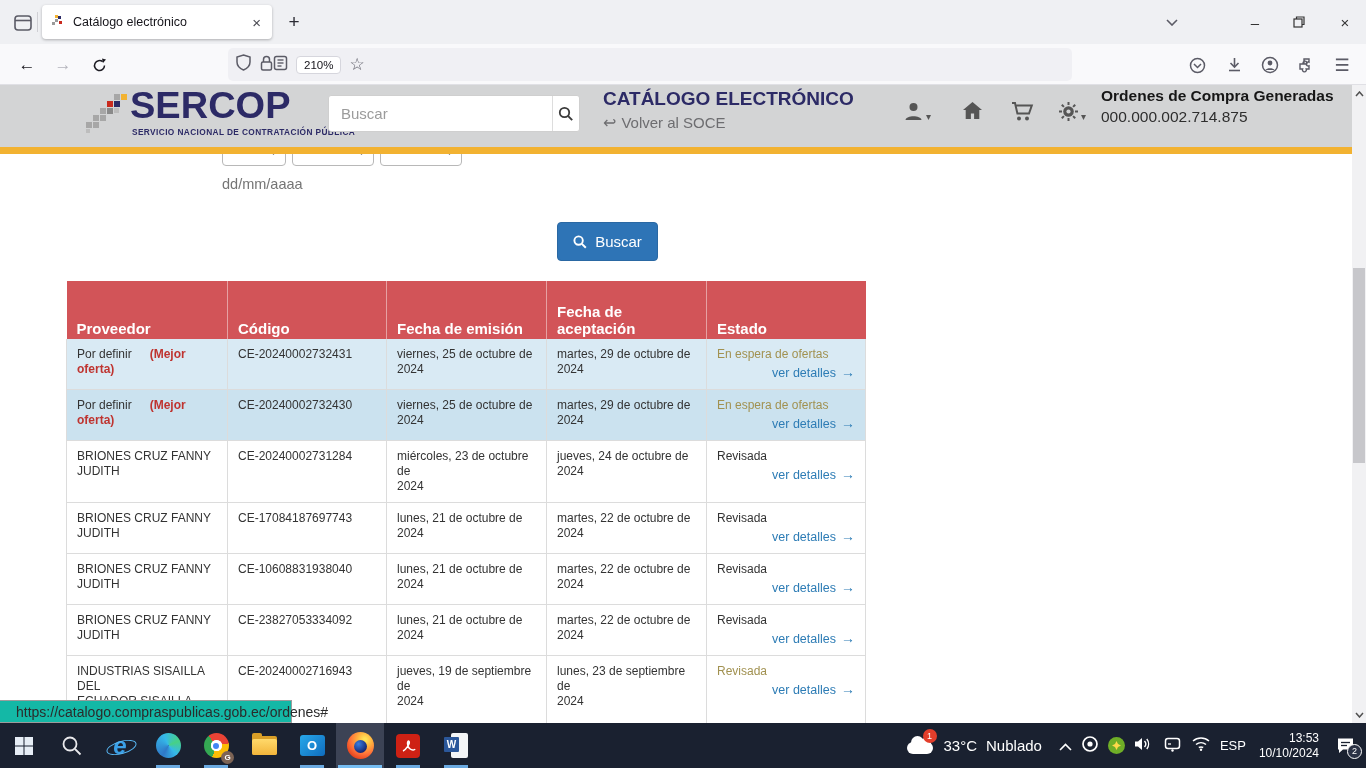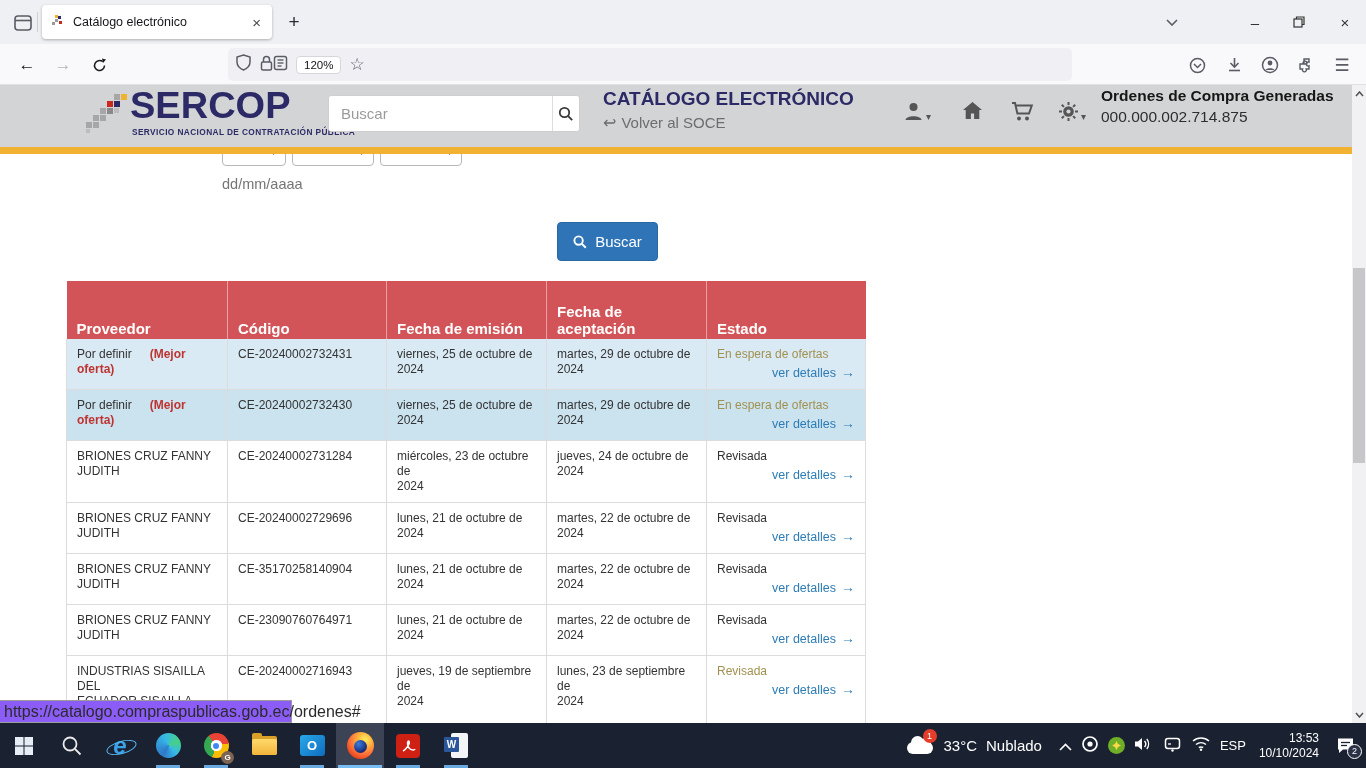--- a/index.html
+++ b/index.html
@@ -53,22 +53,22 @@
   .ordtable th:first-child{border-left:none;}
   .ordtable td{font-size:12px;line-height:15px;color:#333;vertical-align:top;padding:8px 10px;box-sizing:border-box;
                border:1px solid #dcdcdc;border-top:none;}
   .prov{white-space:pre-line;}
   .badge{color:#bf3430;font-weight:bold;margin-left:18px;}
   .pre{white-space:pre-line;}
   .vdline{text-align:right;margin-top:3px;}
   .vdlink{color:#2d7cb5;font-size:12.5px;}
   .vdarrow{color:#2d7cb5;font-weight:bold;font-size:14px;margin-left:5px;}
 
-  .urltip{left:0;top:700px;width:292px;height:23px;background:#8b5cf6;border:1px solid #9c9c9c;border-left:none;
-          box-sizing:border-box;z-index:40;font-size:16px;color:#2b2b2b;display:flex;align-items:center;padding-left:4px;white-space:nowrap;}
+  .urltip{left:0;top:700px;width:292px;height:23px;background:#14b8a6;border:1px solid #9c9c9c;border-left:none;
+          box-sizing:border-box;z-index:40;font-size:14px;color:#2b2b2b;display:flex;align-items:center;padding-left:16px;white-space:nowrap;}
 
   
   .vscroll{left:1352px;top:85px;width:14px;height:638px;background:#f1f1f3;z-index:30;}
   .sb-arrow{left:1352px;width:14px;height:15px;display:flex;align-items:center;justify-content:center;z-index:31;color:#505050;}
   .sb-thumb{left:1353px;top:268px;width:12px;height:195px;background:#c7c7cb;z-index:31;}
 
   
   .taskbar{left:0;top:723px;width:1366px;height:45px;background:#1a2130;z-index:50;display:flex;align-items:center;}
   .tk{width:48px;height:45px;display:flex;align-items:center;justify-content:center;position:relative;flex:none;}
   .tk.active{background:#3c4355;}
@@ -181,21 +181,21 @@
         </svg>
     </span>
     <span>
       <svg width="15" height="16" viewBox="0 0 15 16">
           <rect x="1.5" y="1.5" width="12" height="13" rx="2" fill="none" stroke="#5b5b66" stroke-width="1.5"></rect>
           <line x1="4.5" y1="5" x2="10.5" y2="5" stroke="#5b5b66" stroke-width="1.4"></line>
           <line x1="4.5" y1="8" x2="10.5" y2="8" stroke="#5b5b66" stroke-width="1.4"></line>
           <line x1="4.5" y1="11" x2="8.5" y2="11" stroke="#5b5b66" stroke-width="1.4"></line>
         </svg>
     </span>
-    <span class="zoompill">120%</span>
+    <span class="zoompill">210%</span>
     <span style="font-size:17px;color:#5b5b66;">☆</span>
   </div>
   <div class="abs tbicon" style="left:1184px;">
     <svg width="17" height="17" viewBox="0 0 17 17">
         <circle cx="8.5" cy="8.5" r="7" fill="none" stroke="#5b5b66" stroke-width="1.5"></circle>
         <polyline points="5,7 8.5,10.5 12,7" fill="none" stroke="#5b5b66" stroke-width="1.5"></polyline>
       </svg>
   </div>
   <div class="abs tbicon" style="left:1221px;">
     <svg width="15" height="16" viewBox="0 0 15 16">
@@ -371,45 +371,45 @@
           <td><span class="pre">jueves, 24 de octubre de
 2024</span></td>
           <td>
             <div style="color: rgb(51, 51, 51);">Revisada</div>
             <div class="vdline"><span class="vdlink">ver detalles</span><span class="vdarrow">→</span></div>
           </td>
         </tr>
         <tr style="background: rgb(255, 255, 255); height: 49px;">
           <td><span class="prov">BRIONES CRUZ FANNY
 JUDITH</span></td>
-          <td>CE-20240002729696</td>
+          <td>CE-17084187697743</td>
           <td><span class="pre">lunes, 21 de octubre de 2024</span></td>
           <td><span class="pre">martes, 22 de octubre de
 2024</span></td>
           <td>
             <div style="color: rgb(51, 51, 51);">Revisada</div>
             <div class="vdline"><span class="vdlink">ver detalles</span><span class="vdarrow">→</span></div>
           </td>
         </tr>
         <tr style="background: rgb(255, 255, 255); height: 49px;">
           <td><span class="prov">BRIONES CRUZ FANNY
 JUDITH</span></td>
-          <td>CE-35170258140904</td>
+          <td>CE-10608831938040</td>
           <td><span class="pre">lunes, 21 de octubre de 2024</span></td>
           <td><span class="pre">martes, 22 de octubre de
 2024</span></td>
           <td>
             <div style="color: rgb(51, 51, 51);">Revisada</div>
             <div class="vdline"><span class="vdlink">ver detalles</span><span class="vdarrow">→</span></div>
           </td>
         </tr>
         <tr style="background: rgb(255, 255, 255); height: 49px;">
           <td><span class="prov">BRIONES CRUZ FANNY
 JUDITH</span></td>
-          <td>CE-23090760764971</td>
+          <td>CE-23827053334092</td>
           <td><span class="pre">lunes, 21 de octubre de 2024</span></td>
           <td><span class="pre">martes, 22 de octubre de
 2024</span></td>
           <td>
             <div style="color: rgb(51, 51, 51);">Revisada</div>
             <div class="vdline"><span class="vdlink">ver detalles</span><span class="vdarrow">→</span></div>
           </td>
         </tr>
         <tr style="background: rgb(255, 255, 255); height: 66px;">
           <td><span class="prov">INDUSTRIAS SISAILLA DEL

